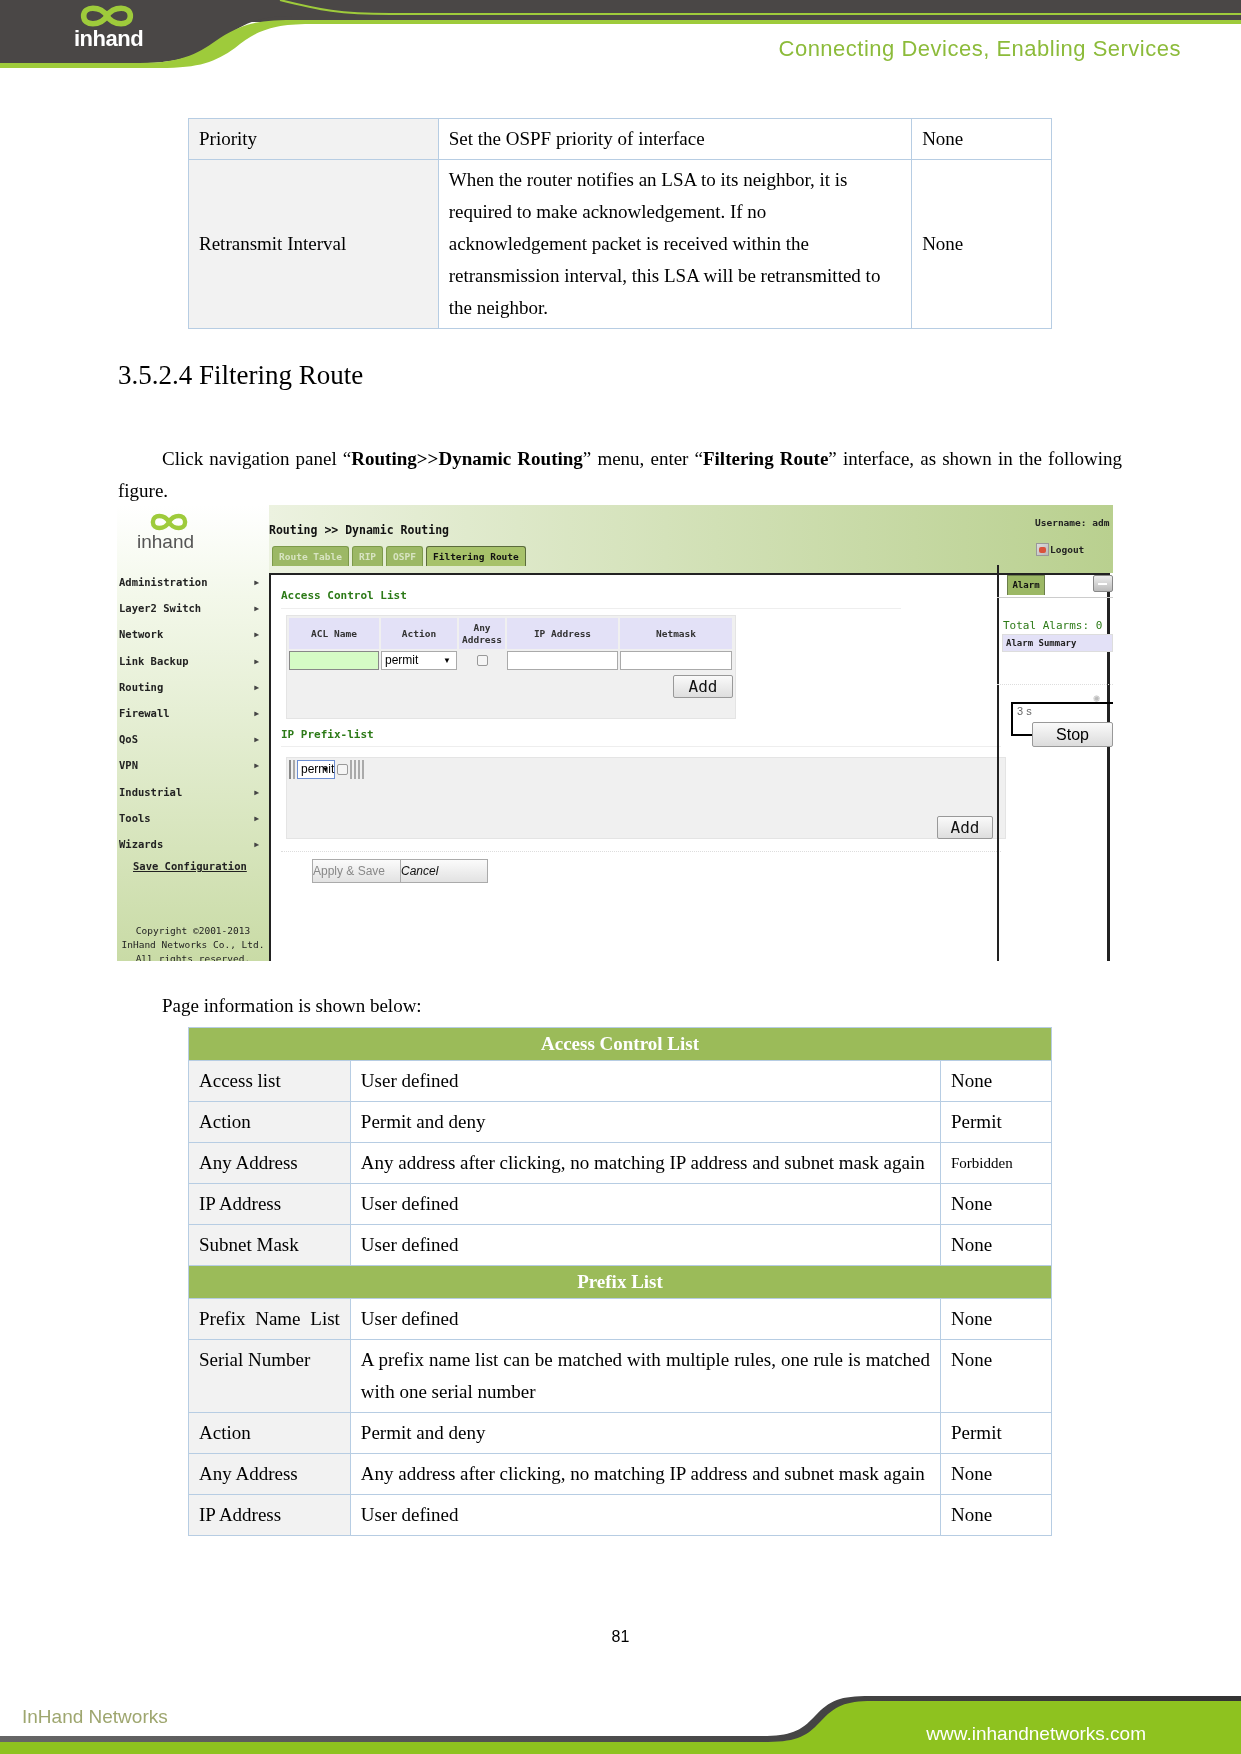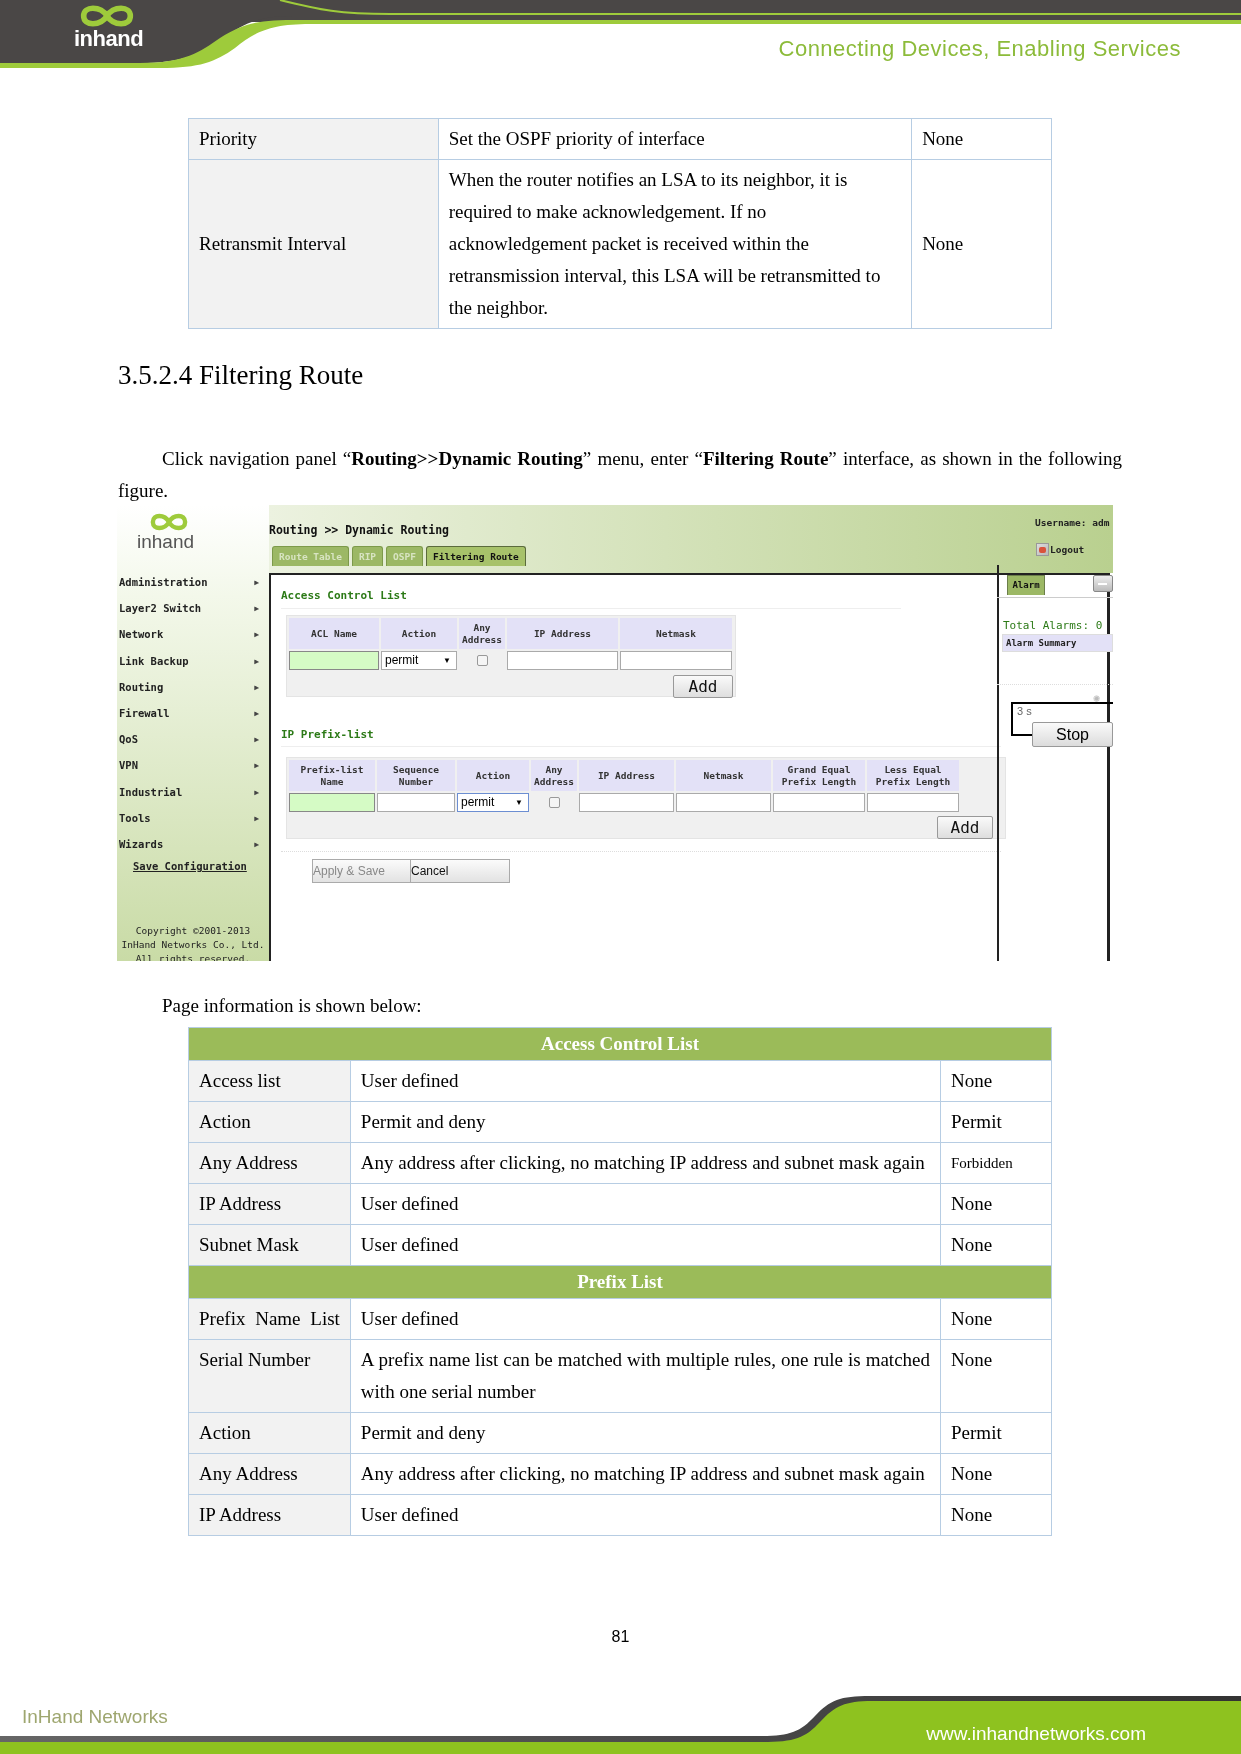--- a/index.html
+++ b/index.html
@@ -154,21 +154,21 @@
   <div class="user">Username: adm</div>
   <div class="logout">
       <span class="ic"></span>
       <span>Logout</span>
     </div>
 
   <div class="main">
     <div class="sec-title" style="left:10px;top:14px;">Access Control List</div>
     <div class="sep" style="left:10px;top:33px;width:620px;"></div>
 
-    <div class="frm" style="left:15px;top:40px;width:450px;height:82px;">
+    <div class="frm" style="left:15px;top:40px;width:450px;height:104px;">
       <table>
         <tbody>
             <tr>
           <th style="width:90px;height:31px;">ACL Name</th>
           <th style="width:76px;">Action</th>
           <th style="width:46px;">Any Address</th>
           <th style="width:111px;">IP Address</th>
           <th style="width:112px;">Netmask</th>
         </tr>
         <tr>
@@ -192,30 +192,20 @@
         </table>
       <div class="btn" style="left:386px;top:59px;width:60px;">Add</div>
     </div>
 
     <div class="sec-title" style="left:10px;top:153px;">IP Prefix-list</div>
     <div class="sep" style="left:10px;top:171px;width:720px;"></div>
 
     <div class="frm" style="left:15px;top:182px;width:720px;height:82px;">
       <table>
         <tbody>
-            <tr>
-          <th style="width:86px;height:31px;">Prefix-list Name</th>
-          <th style="width:78px;">Sequence Number</th>
-          <th style="width:72px;">Action</th>
-          <th style="width:46px;">Any Address</th>
-          <th style="width:95px;">IP Address</th>
-          <th style="width:95px;">Netmask</th>
-          <th style="width:92px;">Grand Equal Prefix Length</th>
-          <th style="width:92px;">Less Equal Prefix Length</th>
-        </tr>
         <tr>
           <td>
                 <span class="inp green"></span>
               </td>
           <td>
                 <span class="inp"></span>
               </td>
           <td>
                 <div class="sel focus"><span>permit</span><span class="dd">▼</span></div>
               </td>
@@ -235,21 +225,21 @@
                 <span class="inp"></span>
               </td>
         </tr>
       </tbody>
         </table>
       <div class="btn" style="left:650px;top:58px;width:56px;">Add</div>
     </div>
 
     <div class="sep" style="left:10px;top:276px;width:720px;background:none;border-top:1px dotted #ddd;"></div>
     <div class="act-btn" style="left:41px;top:284px;width:99px;color:#888;">Apply &amp; Save</div>
-    <div class="act-btn" style="left:139px;top:284px;width:100px;color:#111;">Cancel</div>
+    <div class="act-btn" style="left:129px;top:284px;width:88px;color:#111;font-style:italic;">Cancel</div>
   </div>
 
   <div class="alarm">
     <div class="alarm-border"></div>
     <div class="alarm-tab">Alarm</div>
     <div class="alarm-min"></div>
     <div class="alarm-line"></div>
     <div class="alarm-total">Total Alarms: 0</div>
     <div class="alarm-sum">Alarm Summary</div>
     <div class="alarm-dots"></div>

